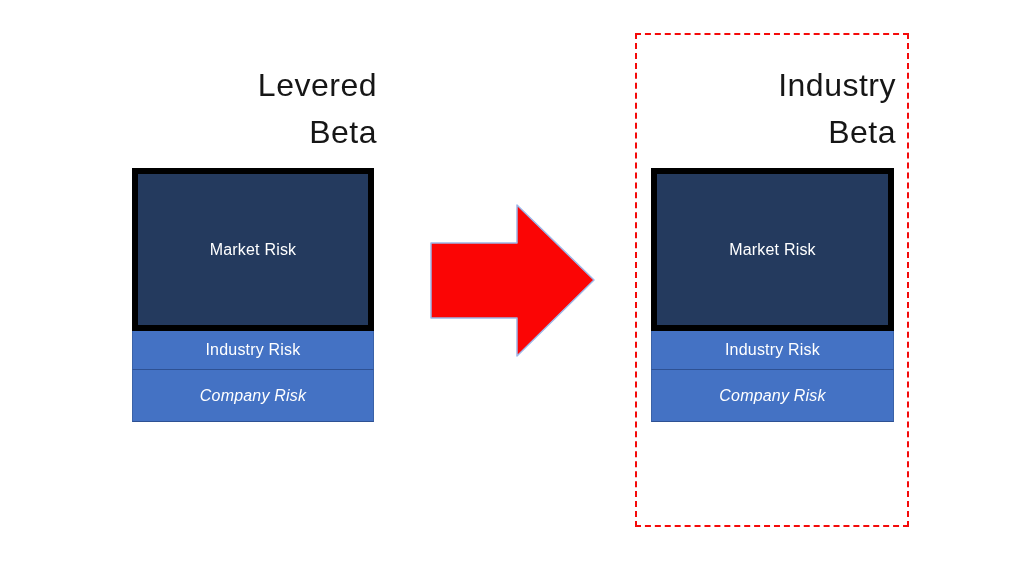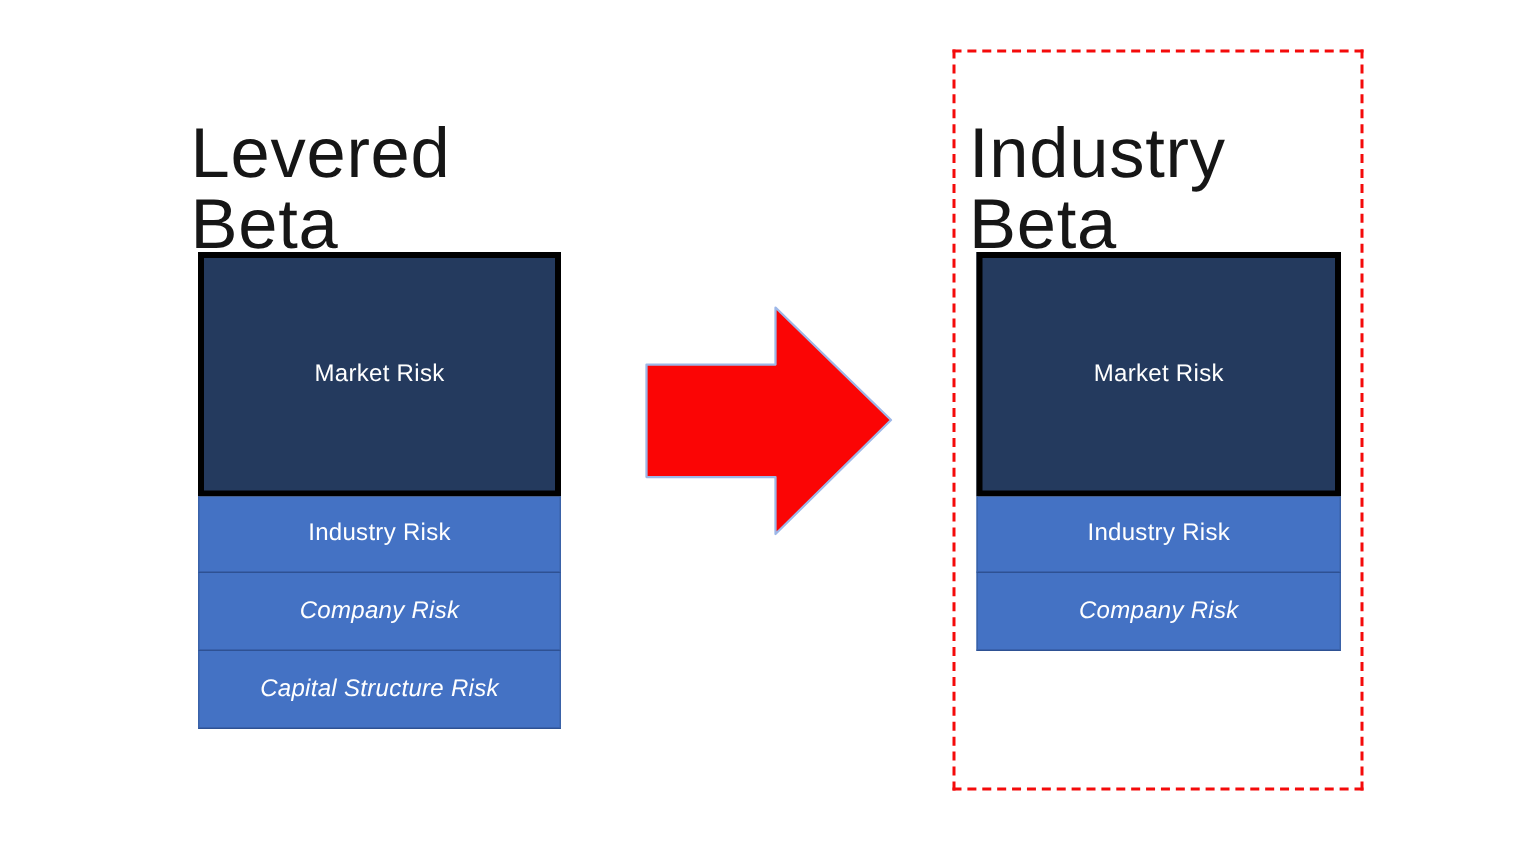--- a/index.html
+++ b/index.html
@@ -11,23 +11,23 @@
   .canvas {
     position: relative;
     width: 1024px;
     height: 576px;
     background: #ffffff;
     overflow: hidden;
   }
   .panel-title {
     position: absolute;
     width: 250px;
-    top: 78px;
-    text-align: left;
-    font-size: 47px;
+    top: 62px;
+    text-align: right;
+    font-size: 32px;
     line-height: 47px;
     font-weight: 500;
     color: #161616;
     letter-spacing: 0.5px;
   }
   .title-left  { left: 127px; }
   .title-right { left: 646px; }
   .title-line { display: block; }
 
   .stack {
@@ -42,30 +42,30 @@
     display: flex;
     align-items: center;
     justify-content: center;
     color: #ffffff;
     font-size: 16px;
     letter-spacing: 0.2px;
   }
   .segment.market {
     height: 163px;
     background: #243A5E;
-    border: 4px solid #000000;
+    border: 6px solid #000000;
     text-align: right;
   }
   .segment.light {
     background: #4472C4;
     border-left: 1px solid #3A62A8;
     border-right: 1px solid #3A62A8;
     border-bottom: 1px solid #2E5193;
   }
-  .segment.h53 { height: 51px; }
+  .segment.h53 { height: 39px; }
   .segment.h52 { height: 52px; font-style: italic; }
 
   .arrow-wrap {
     position: absolute;
     left: 428px;
     top: 202px;
     width: 168px;
     height: 158px;
   }
   .dashed-box {
@@ -92,23 +92,20 @@
   <div class="stack stack-left">
     <div class="segment market">
       <span>Market Risk</span>
     </div>
     <div class="segment light h53">
       <span>Industry Risk</span>
     </div>
     <div class="segment light h52">
       <span>Company Risk</span>
     </div>
-    <div class="segment light h52">
-      <span>Capital Structure Risk</span>
-    </div>
   </div>
 
   <div class="arrow-wrap">
     <svg width="168" height="158" viewBox="0 0 168 158">
       <polygon points="3,41 89,41 89,3 166,78 89,154 89,116 3,116" fill="#FB0505" stroke="#9DB7E8" stroke-width="1.5" stroke-linejoin="round"></polygon>
     </svg>
   </div>
 
   <div class="dashed-box"></div>
 

